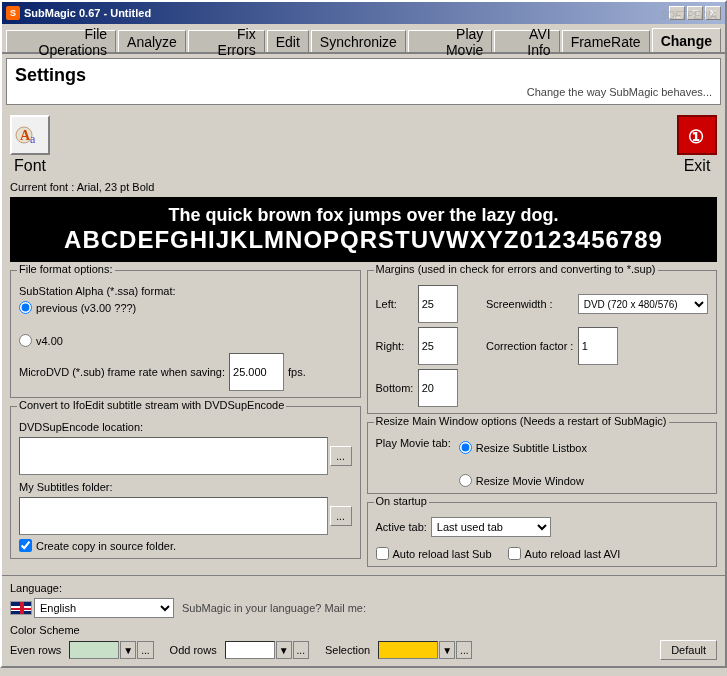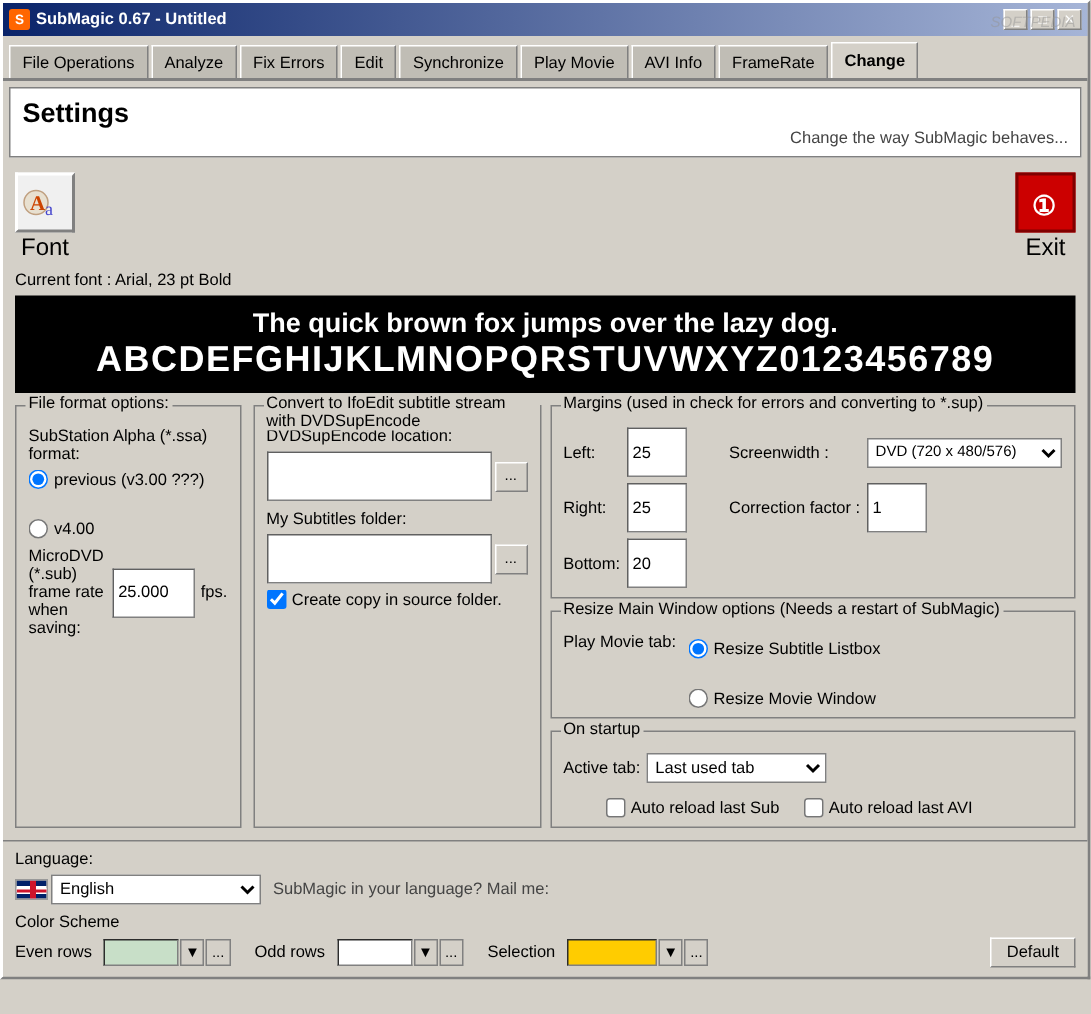--- a/index.html
+++ b/index.html
@@ -30,26 +30,27 @@
       padding: 4px 4px 0;
       border-bottom: 2px solid #808080;
       gap: 2px;
     }
     .tab {
       padding: 3px 8px;
       border: 1px solid #808080;
       border-bottom: none;
       background: #c0bdb5;
       cursor: pointer;
-      font-size: 11px;
+      font-size: 14px;
       border-top-color: #fff;
       border-left-color: #fff;
       height: 22px;
       display: flex;
       align-items: center;
+      text-align: right;
     }
     .tab.active {
       background: #d4d0c8;
       font-weight: bold;
       height: 24px;
       z-index: 1;
       position: relative;
     }
 
     .settings-header {
@@ -100,21 +101,21 @@
       margin: 0 8px 8px;
     }
     .preview-line1 { font-size: 18px; font-weight: bold; font-family: Arial; }
     .preview-line2 { font-size: 24px; font-weight: bold; font-family: Arial; letter-spacing: 1px; }
 
     .options-body {
       display: flex;
       gap: 6px;
       padding: 0 8px 8px;
     }
-    .col-left { flex: 1; display: flex; flex-direction: row; gap: 8px; justify-content: center; }
+    .col-left { flex: 1; display: flex; flex-direction: column; gap: 8px; }
     .col-right { flex: 1; display: flex; flex-direction: column; gap: 8px; }
 
     .group-box {
       border: 1px solid #808080;
       padding: 6px 8px;
       position: relative;
       background: #d4d0c8;
     }
     .group-label {
       position: absolute;
@@ -126,21 +127,21 @@
     }
 
     .field-row { display: flex; align-items: center; gap: 4px; margin-top: 4px; }
 
     input[type="text"], input[type="number"] {
       border: 1px solid #808080;
       border-top-color: #606060;
       border-left-color: #606060;
       background: white;
       height: 33px;
-      padding: 3px 3px;
+      padding: 18px 3px;
       font-size: 11px;
     }
     select {
       border: 1px solid #808080;
       background: white;
       height: 20px;
       font-size: 11px;
       padding: 1px;
     }
 
@@ -362,21 +363,21 @@
 
       <div class="group-box">
         <span class="group-label">On startup</span>
         <div style="margin-top:8px;">
           <div class="field-row">
             <span>Active tab:</span>
             <select style="width:120px;">
               <option>Last used tab</option>
             </select>
           </div>
-          <div style="display:flex; gap:16px; margin-top:6px;margin-left:28px;">
+          <div style="display:flex; gap:16px; margin-top:6px;">
             <div class="checkbox-row">
               <input type="checkbox" style="">
               <span>Auto reload last Sub</span>
             </div>
             <div class="checkbox-row">
               <input type="checkbox" style="">
               <span>Auto reload last AVI</span>
             </div>
           </div>
         </div>

